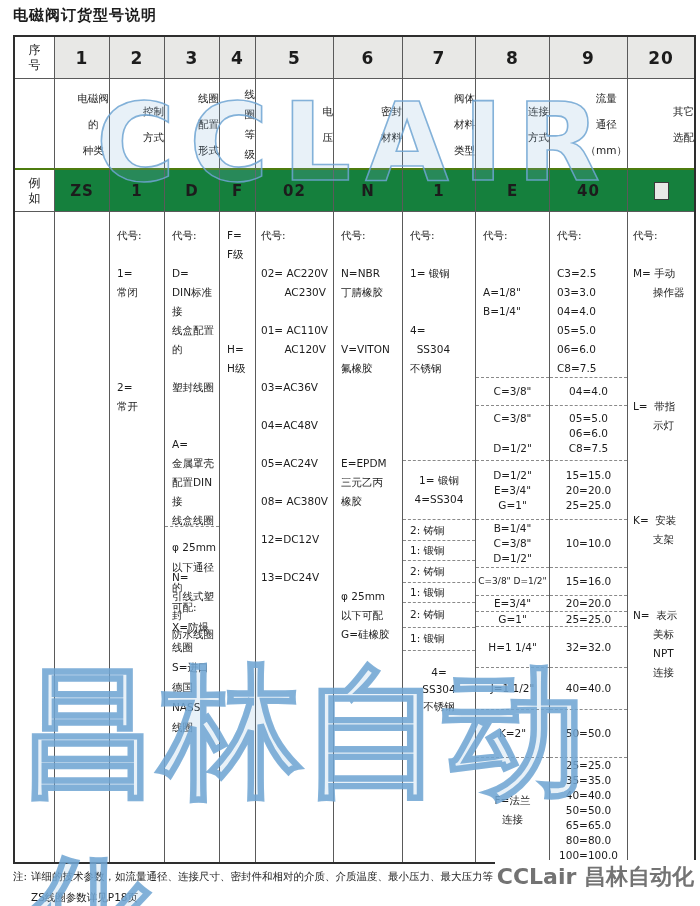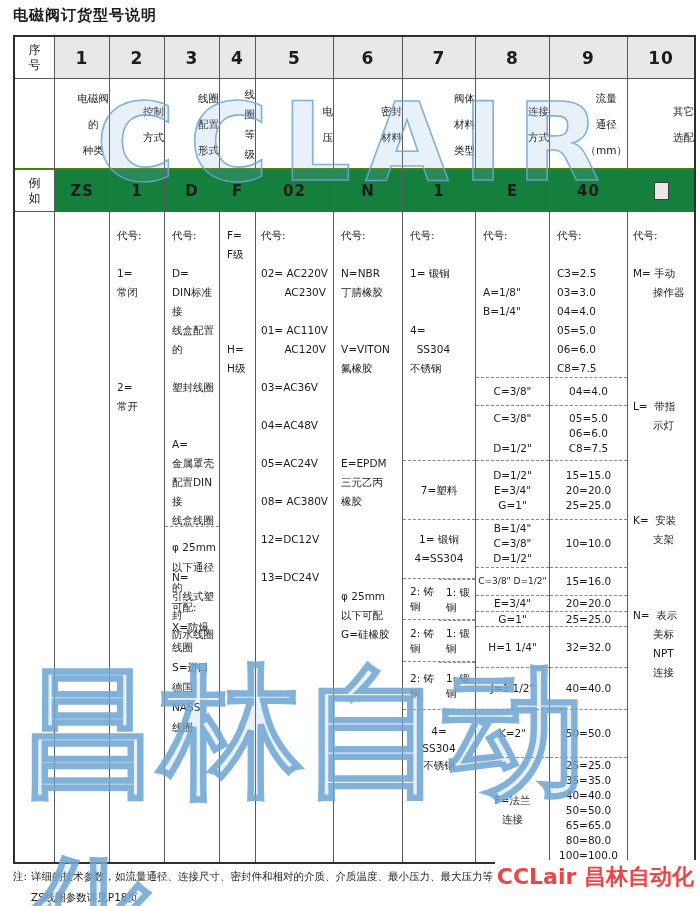--- a/index.html
+++ b/index.html
@@ -37,39 +37,39 @@
   .c3bot .txt { padding-top:2px; line-height:20px; }
 
   
   .stack { display:flex; flex-direction:column; height:650px; }
   .sec { flex:0 0 auto; overflow:hidden; font-size:10.5px; line-height:15px; white-space:pre-wrap; }
   .sec + .sec { border-top:1px dashed #8a8a8a; }
   .sec.top { padding:14px 2px 0 7px; line-height:19px; }
   .sec.mid { display:flex; align-items:center; justify-content:center; text-align:center; }
   .sec.small { font-size:9px; }
   .sec.pad { padding-top:13px; text-align:center; line-height:17px; }
-  .pair { display:flex; flex-direction:row; }
+  .pair { display:flex; flex-direction:column; }
   .pair span { flex:1 1 50%; display:flex; align-items:center; padding-left:7px; }
   .pair span.h2 { border-top:1px dashed #8a8a8a; }
   .lh15 { line-height:15px; }
   .lh19 { line-height:19px; }
 
   
   .wm { position:absolute; pointer-events:none; z-index:6; font-weight:bold;
         color:rgba(128,176,216,0.18); -webkit-text-stroke:1.6px rgba(110,165,210,0.85); }
   .wm-top { left:96px; top:80px; font-size:108px; letter-spacing:14px; }
   .wm-bottom { left:18px; top:638px; font-size:142px; letter-spacing:0px; -webkit-text-stroke-width:2px; }
 
   
   .note { position:absolute; left:13px; top:866px; width:676px; font-size:10.5px; line-height:21px; }
   .note .lbl { position:absolute; left:0; top:0; }
   .note .t1 { display:block; padding-left:18px; white-space:nowrap; }
   .note .t2 { display:block; padding-left:18px; }
   .logo { position:absolute; right:4px; top:860px; z-index:8; background:#fff;
-          font-size:22px; font-weight:800; padding:2px 2px; letter-spacing:0px; color:#ef4444; }
+          font-size:22px; font-weight:800; padding:2px 2px; letter-spacing:0px; color:#737373; }
 </style>
 </head>
 <body>
 
 <div id="page">
 
   <div class="title">电磁阀订货型号说明</div>
 
   <div class="tbl">
 
@@ -99,21 +99,21 @@
       <div>
           <span class="num">7</span>
         </div>
       <div>
           <span class="num">8</span>
         </div>
       <div>
           <span class="num">9</span>
         </div>
       <div>
-          <span class="num">10</span>
+          <span class="num">20</span>
         </div>
     </div>
 
     <div class="row r-desc">
       <div></div>
       <div>
           <span class="desc">电磁阀
 的
 种类</span>
         </div>
@@ -304,21 +304,20 @@
       <div>
         <div class="stack">
           <div class="sec top" style="height:248px">代号:
 
 1= 锻铜
 
 
 4=
   SS304
 不锈钢</div>
-          <div class="sec mid" style="height:59px">7=塑料</div>
           <div class="sec mid lh19" style="height:59px">1= 锻铜
 4=SS304</div>
           <div class="sec pair" style="height:41px"><span>2: 铸铜</span><span class="h2">1: 锻铜</span></div>
           <div class="sec pair" style="height:42px"><span>2: 铸铜</span><span class="h2">1: 锻铜</span></div>
           <div class="sec pair" style="height:48px"><span>2: 铸铜</span><span class="h2">1: 锻铜</span></div>
           <div class="sec pad" style="height:105px">4=
 SS304
 不锈钢</div>
         </div>
       </div>

